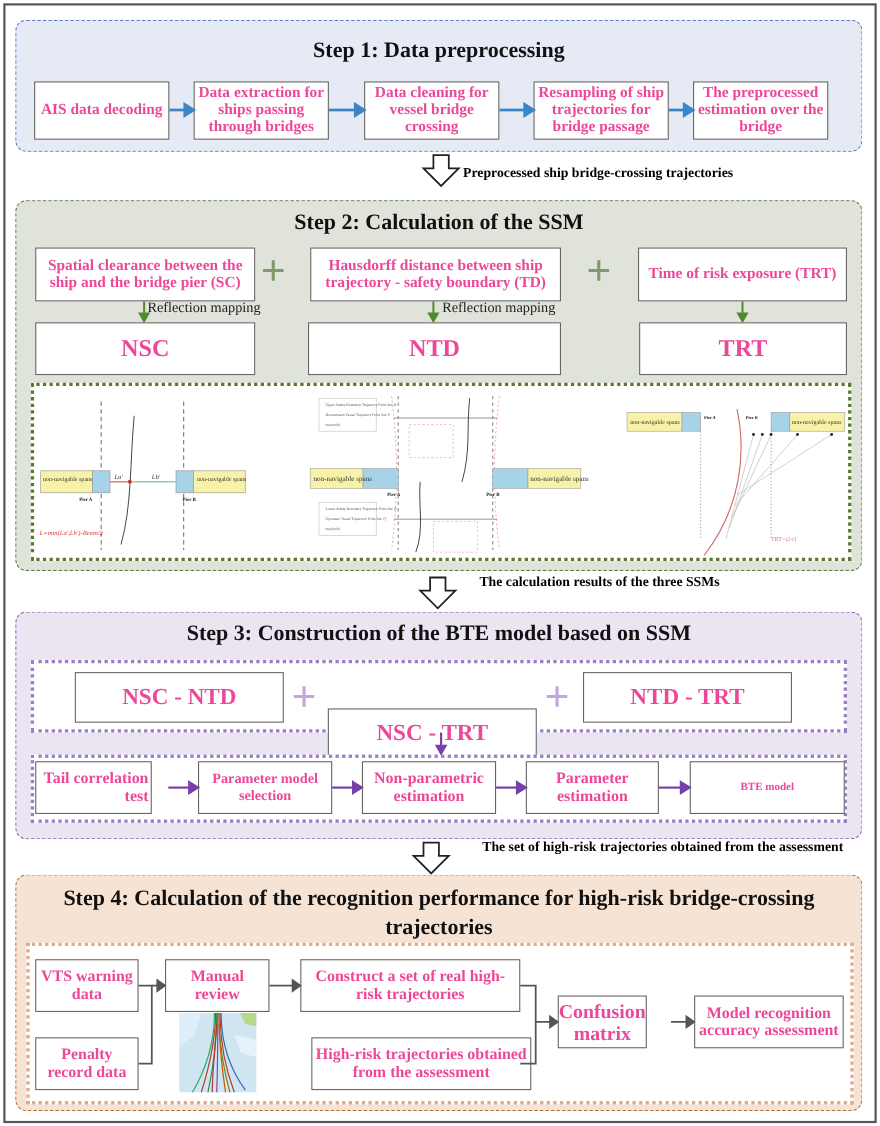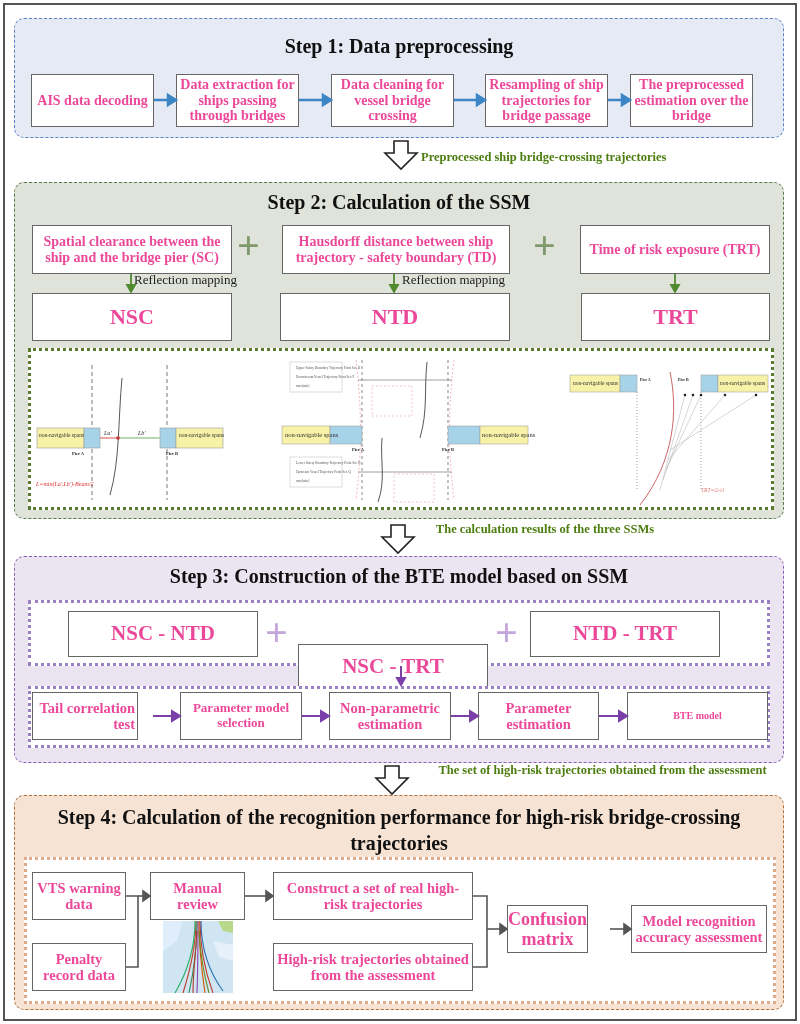--- a/index.html
+++ b/index.html
@@ -4,21 +4,21 @@
 <style>
   * { box-sizing: border-box; margin: 0; padding: 0; }
   body { width: 800px; height: 1024px; background: #fff; font-family: "Liberation Serif", serif; position: relative; overflow: hidden; }
   .frame { position: absolute; left: 3px; top: 3px; width: 794px; height: 1018px; border: 2px solid #555; background: #fff; }
   .abs { position: absolute; }
   .step { position: absolute; border-radius: 10px; }
   .step-title { position: absolute; left: 0; right: 0; text-align: center; font-weight: bold; color: #111; font-family: "Liberation Serif", serif; }
   .box { position: absolute; background: #fff; border: 1px solid #666; display: flex; align-items: center; justify-content: center; text-align: center; font-weight: bold; color: #ec4899; line-height: 1.12; font-size: 13px; padding: 2px; }
   .bigbox { font-size: 22px; }
   .hollow-arrow { position: absolute; width: 34px; height: 30px; }
-  .flow-label { position: absolute; font-weight: bold; font-size: 12.5px; color: #4d7c0f; line-height: 1.2; }
+  .flow-label { position: absolute; font-weight: bold; font-size: 12.5px; color: #000000; line-height: 1.2; }
   .plus { position: absolute; font-weight: bold; font-size: 40px; line-height: 1; }
   svg { overflow: visible; }
   .small { font-family: "Liberation Serif", serif; }
 </style>
 </head>
 <body>
 
 <div class="frame"></div>
 
 <div class="step" style="left:14px; top:18px; width:770px; height:120px; background:#e6eaf5; border:1.5px dashed #5b7fc2;">
@@ -197,21 +197,21 @@
 
 <div class="step" style="left:14px; top:795px; width:770px; height:215px; background:#f6e3d4; border:1.5px dashed #b0703a;">
   <div class="step-title" style="top:8px; left:30px; right:30px; font-size:20px; line-height:1.3;">Step 4: Calculation of the recognition performance for high-risk bridge-crossing trajectories</div>
 </div>
 <div class="abs" style="left:24px; top:857px; width:752px; height:147px; background:#fff; border:3px dotted #e2a98a;"></div>
 
 <div class="box" style="left:32px; top:872px; width:94px; height:48px; font-size:14.5px;">VTS warning data</div>
 <div class="box" style="left:32px; top:943px; width:94px; height:48px; font-size:14.5px;">Penalty record data</div>
 <div class="box" style="left:150px; top:872px; width:95px; height:48px; font-size:14.5px;">Manual review</div>
 <div class="box" style="left:273px; top:872px; width:200px; height:48px; font-size:14.5px;">Construct a set of real high-risk trajectories</div>
-<div class="box" style="left:273px; top:943px; width:200px; height:48px; font-size:14.5px;">High-risk trajectories obtained from the assessment</div>
+<div class="box" style="left:283px; top:943px; width:200px; height:48px; font-size:14.5px;">High-risk trajectories obtained from the assessment</div>
 <div class="box" style="left:507px; top:905px; width:81px; height:48px; font-size:18px;">Confusion matrix</div>
 <div class="box" style="left:631px; top:905px; width:136px; height:48px; font-size:14.5px;">Model recognition accuracy assessment</div>
 
 <svg class="abs" style="left:163px; top:921px; width:70px; height:72px;" viewBox="0 0 70 72">
   <rect x="0" y="0" width="70" height="72" fill="#cfe6f2"></rect>
   <path d="M0,0 L20,0 L14,20 L0,30 Z" fill="#dfeefa"></path>
   <path d="M55,0 L70,0 L70,12 L60,10 Z" fill="#b9d98a"></path>
   <path d="M50,20 L70,24 L70,40 L56,36 Z" fill="#e6f0fa"></path>
   <g fill="none" stroke-width="1.1">
     <path d="M33,0 C33,20 30,40 20,72" stroke="#c0392b"></path>

